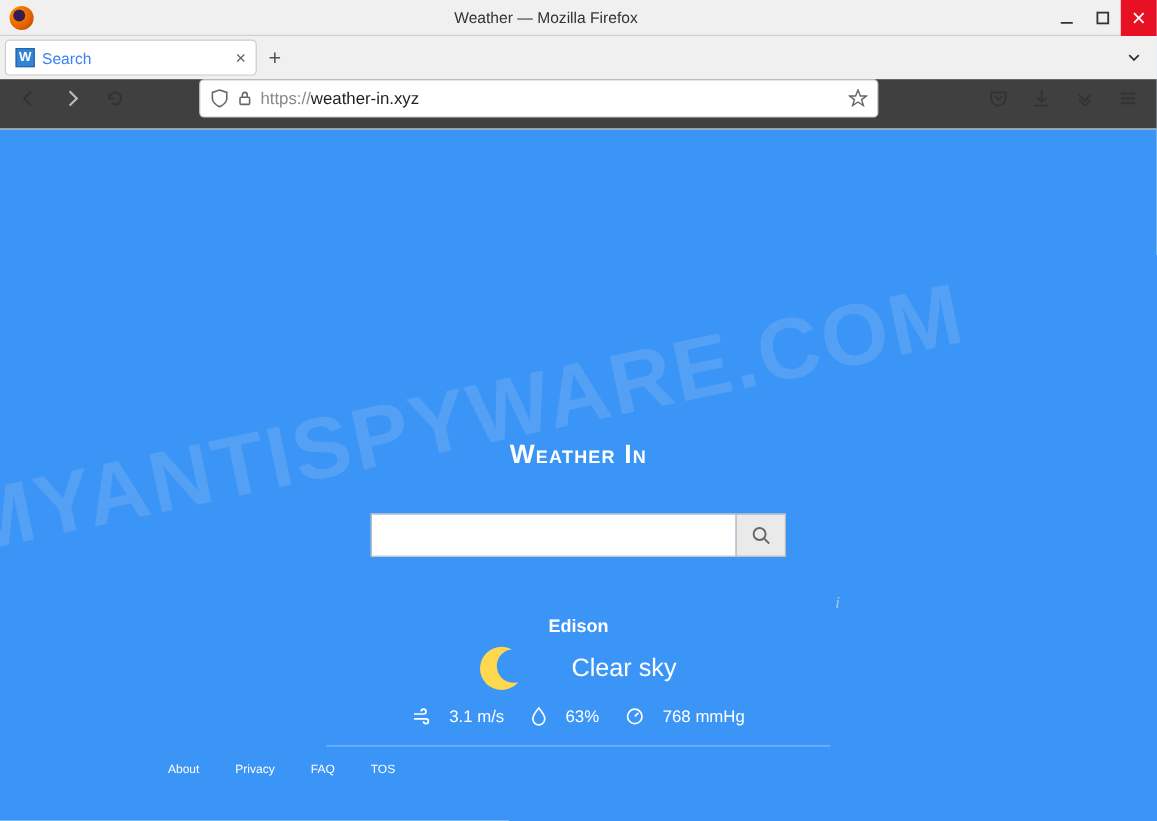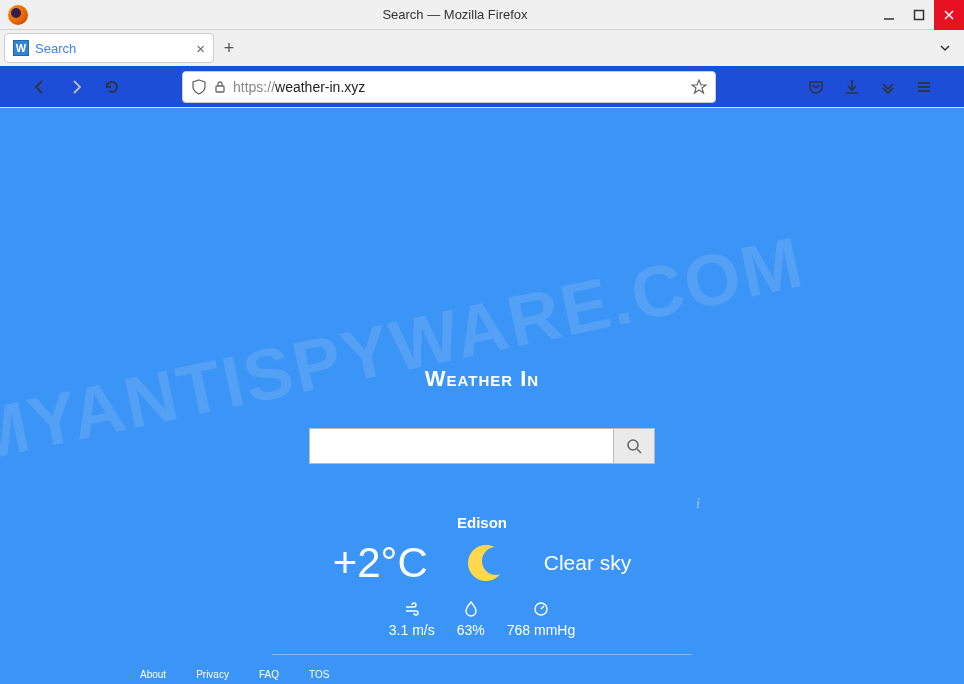--- a/index.html
+++ b/index.html
@@ -17,21 +17,21 @@
     
     .tab-bar { height: 36px; background: #f0f0f0; display: flex; align-items: center; padding: 0 4px; }
     .tab { display: flex; align-items: center; background: #fff; border: 1px solid #ccc; border-radius: 4px; height: 30px; padding: 0 8px; width: 210px; gap: 6px; }
     .tab-favicon { width: 16px; height: 16px; background: #3383d6; color: #fff; display: flex; align-items: center; justify-content: center; font-size: 11px; font-weight: bold; border: 1px solid #2266aa; }
     .tab-title { flex: 1; font-size: 13px; color: #3b82f6; }
     .tab-close { color: #666; font-size: 15px; cursor: pointer; }
     .tab-add { width: 30px; height: 30px; display: flex; align-items: center; justify-content: center; color: #555; font-size: 18px; cursor: pointer; }
     .tabs-overflow { margin-left: auto; width: 30px; height: 30px; display: flex; align-items: center; justify-content: center; cursor: pointer; }
     
     
-    .nav-bar { height: 42px; background: #1d4ed8; display: flex; align-items: center; padding: 0 24px; gap: 4px; border-bottom: 1px solid #e0e0e0; }
+    .nav-bar { height: 42px; background: #404040; display: flex; padding: 0 8px; gap: 4px; border-bottom: 1px solid #e0e0e0; }
     .nav-btn { width: 32px; height: 32px; display: flex; align-items: center; justify-content: center; color: #5a5a5a; cursor: pointer; border-radius: 4px; }
     .nav-btn.disabled { color: #bbb; cursor: default; }
     .url-bar { flex: 1; height: 32px; background: #fff; border: 1px solid #ccc; border-radius: 4px; display: flex; align-items: center; padding: 0 8px; margin: 0 60px 0 50px; gap: 6px; }
     .url-text { flex: 1; font-size: 14px; color: #888; }
     .url-text .domain { color: #222; }
     .toolbar-right { display: flex; gap: 4px; margin-left: 20px; }
     
     
     .content { height: 576px; background: #3b95f7; position: relative; display: flex; flex-direction: column; align-items: center; color: #fff; overflow: hidden; }
     .watermark { position: absolute; font-size: 72px; font-weight: bold; color: rgba(130, 180, 240, 0.35); transform: rotate(-12deg); top: 200px; left: -40px; letter-spacing: 2px; pointer-events: none; white-space: nowrap; }
@@ -44,33 +44,33 @@
     
     .weather-wrap { margin-top: 50px; text-align: center; position: relative; width: 420px; }
     .info-i { position: absolute; right: -8px; top: -18px; font-style: italic; font-family: Georgia, serif; color: rgba(255,255,255,0.5); font-size: 14px; }
     .city { font-size: 15px; font-weight: bold; color: #fff; }
     .weather-main { display: flex; align-items: center; justify-content: center; gap: 40px; margin-top: 8px; }
     .temp { font-size: 42px; font-weight: 400; }
     .moon { width: 36px; height: 36px; background: #ffd84d; border-radius: 50%; position: relative; }
     .moon::after { content: ""; position: absolute; width: 28px; height: 28px; background: #3b95f7; border-radius: 50%; left: 14px; top: 2px; }
     .desc { font-size: 21px; }
     .weather-stats { display: flex; justify-content: center; gap: 22px; margin-top: 14px; font-size: 14px; padding-bottom: 16px; border-bottom: 1px solid rgba(255,255,255,0.35); }
-    .stat { display: flex; align-items: center; gap: 5px; flex-direction: column; }
+    .stat { display: flex; gap: 15px; }
     
     .footer-links { margin-top: 14px; display: flex; gap: 30px; font-size: 10px; align-self: flex-start; margin-left: 140px; }
     .footer-links span { cursor: pointer; }
     
     svg { display: block; }
   </style>
 </head>
 <body>
 
 <div class="title-bar">
   <div class="ff-logo"></div>
-  <div class="title-text">Search — Mozilla Firefox</div>
+  <div class="title-text">Weather — Mozilla Firefox</div>
   <div class="win-controls">
     <div class="win-btn">
       <svg width="12" height="12" viewBox="0 0 12 12">
           <line x1="1" y1="10" x2="11" y2="10" stroke="#333" stroke-width="1.5"></line>
         </svg>
     </div>
     <div class="win-btn">
       <svg width="12" height="12" viewBox="0 0 12 12">
           <rect x="1.5" y="1.5" width="9" height="9" fill="none" stroke="#333" stroke-width="1.5"></rect>
         </svg>
@@ -175,21 +175,20 @@
           <circle cx="7" cy="7" r="5" fill="none" stroke="#666" stroke-width="1.6"></circle>
           <line x1="11" y1="11" x2="15" y2="15" stroke="#666" stroke-width="1.6"></line>
         </svg>
     </div>
   </div>
 
   <div class="weather-wrap">
     <div class="info-i">i</div>
     <div class="city">Edison</div>
     <div class="weather-main">
-      <div class="temp">+2°C</div>
       <div class="moon"></div>
       <div class="desc">Clear sky</div>
     </div>
     <div class="weather-stats">
       <div class="stat">
         <svg width="16" height="16" viewBox="0 0 16 16">
             <path d="M2 6 H10 A2 2 0 1 0 8 4 M2 10 H12 A2 2 0 1 1 10 12" fill="none" stroke="#fff" stroke-width="1.4"></path>
           </svg>
         <span>3.1 m/s</span>
       </div>

